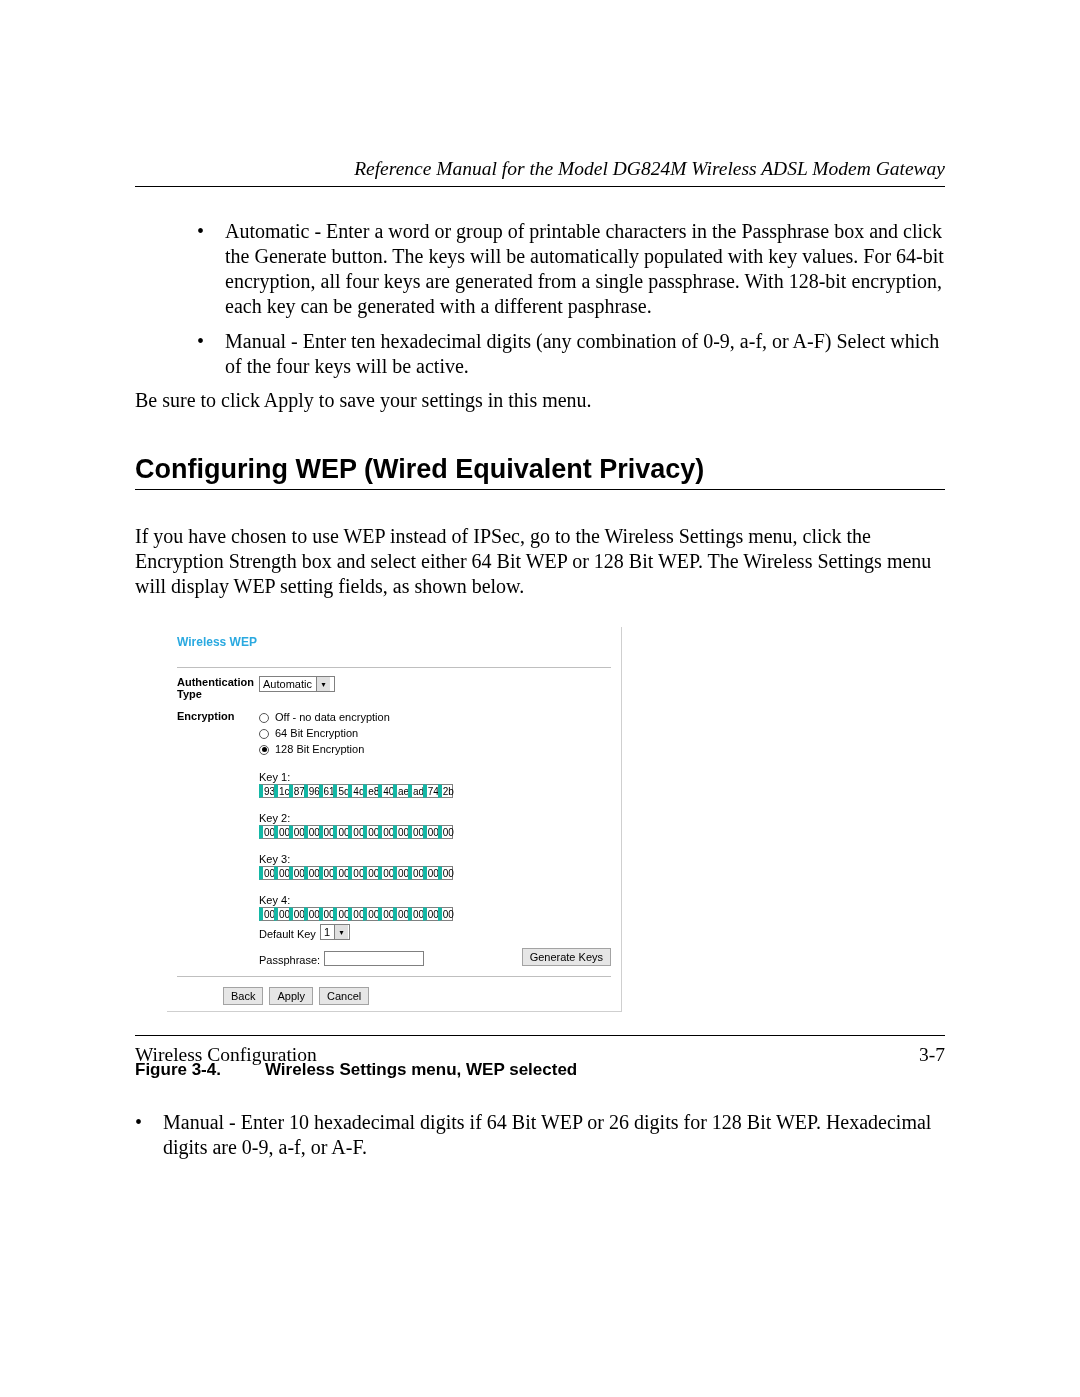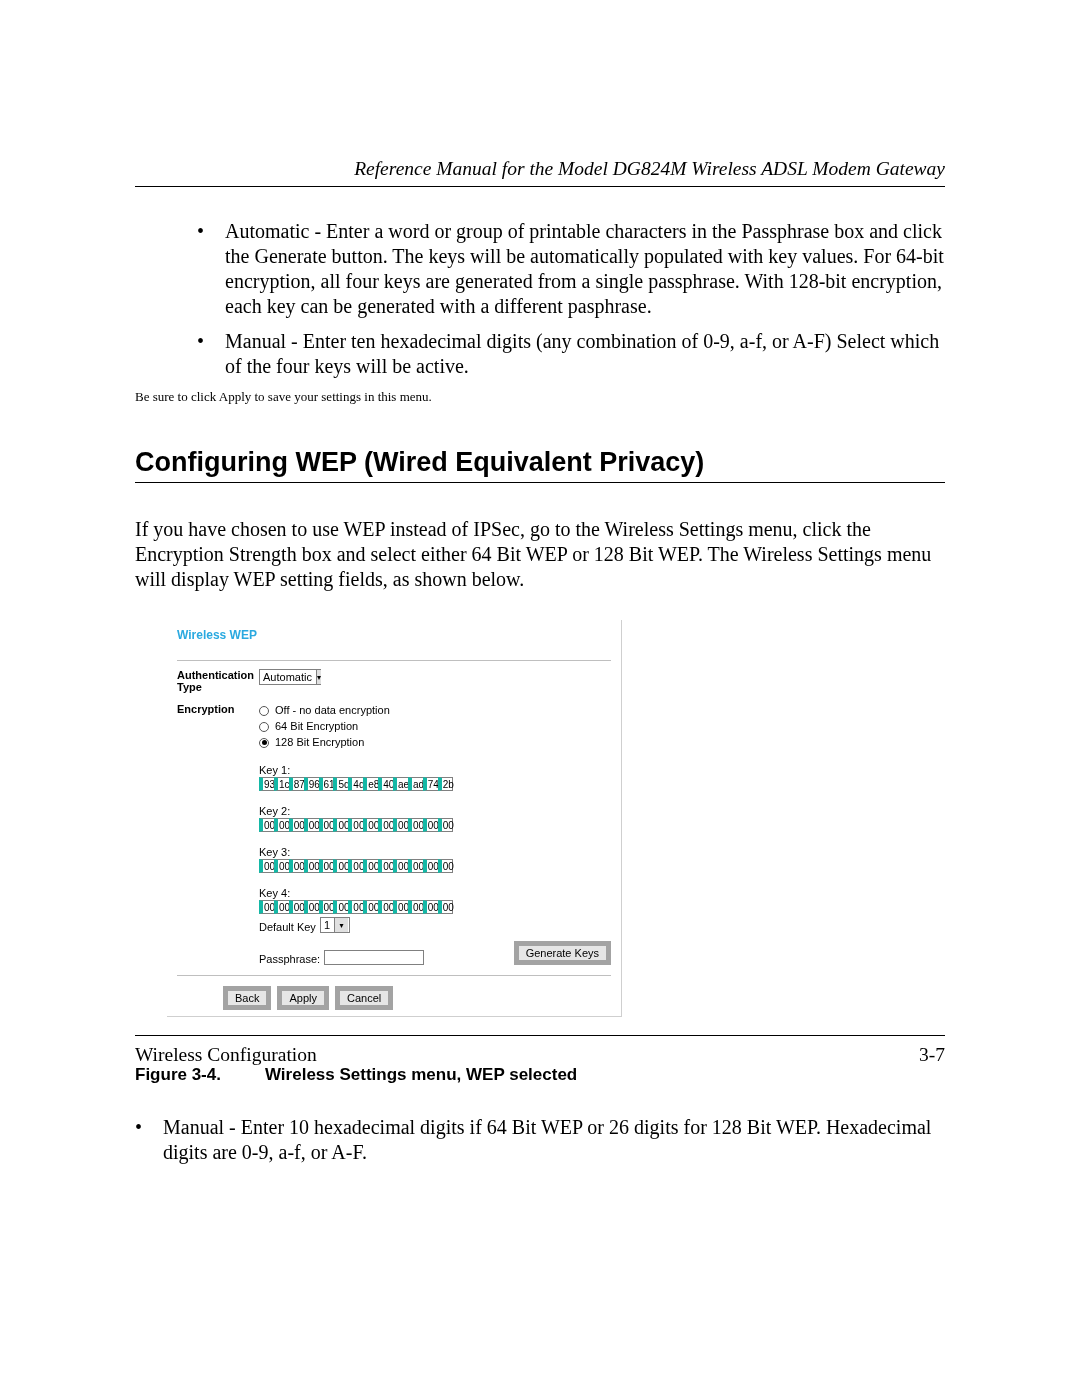--- a/index.html
+++ b/index.html
@@ -46,21 +46,21 @@
     margin-bottom: 10px;
   }
   ul.top-bullets > li::before {
     content: "•";
     position: absolute;
     left: 0;
     top: 0;
     font-size: 20px;
   }
   p.apply-note {
-    font-size: 13px;
+    font-size: 20px;
   }
   h2.section-head {
     font-family: Arial, Helvetica, sans-serif;
     font-weight: bold;
     font-size: 27px;
     margin-top: 42px;
     margin-bottom: 4px;
   }
   h2.section-head + hr { margin-bottom: 34px; }
   p.intro {
@@ -169,24 +169,24 @@
   }
   .pass-row { justify-content: flex-start; margin-top: 8px; }
   .pass-row .passbox {
     border: 1px solid #808080;
     height: 15px; width: 100px; background: #fff;
   }
   .pass-row .spacer { flex: 1; }
   .btn {
     font-family: Arial, Helvetica, sans-serif;
     font-size: 11px;
-    border: 5px solid #a3a3a3;
+    border: 1px solid #a3a3a3;
     background: #e6e6e6;
     padding: 1px 7px;
-    height: 24px;
+    height: 18px;
     display: inline-flex;
     align-items: center;
   }
   .bottom-buttons {
     margin-top: 10px;
     display: flex;
     gap: 6px;
     margin-left: 46px;
   }
 
@@ -255,21 +255,21 @@
 
   <p class="intro">If you have chosen to use WEP instead of IPSec, go to the Wireless Settings menu, click the Encryption Strength box and select either 64 Bit WEP or 128 Bit WEP. The Wireless Settings menu will display WEP setting fields, as shown below.</p>
 
   <div class="shot">
     <div class="title">Wireless WEP</div>
     <hr class="sep">
 
     <div class="form-row">
       <div class="lab">Authentication Type</div>
       <div class="ctrl">
-        <span class="fake-select" style="width:62px;">
+        <span class="fake-select" style="width:76px;">
           <span>Automatic</span>
           <span class="caret">▾</span>
         </span>
       </div>
     </div>
 
     <div class="form-row">
       <div class="lab">Encryption</div>
       <div class="ctrl enc-options">
         <div class="opt">

